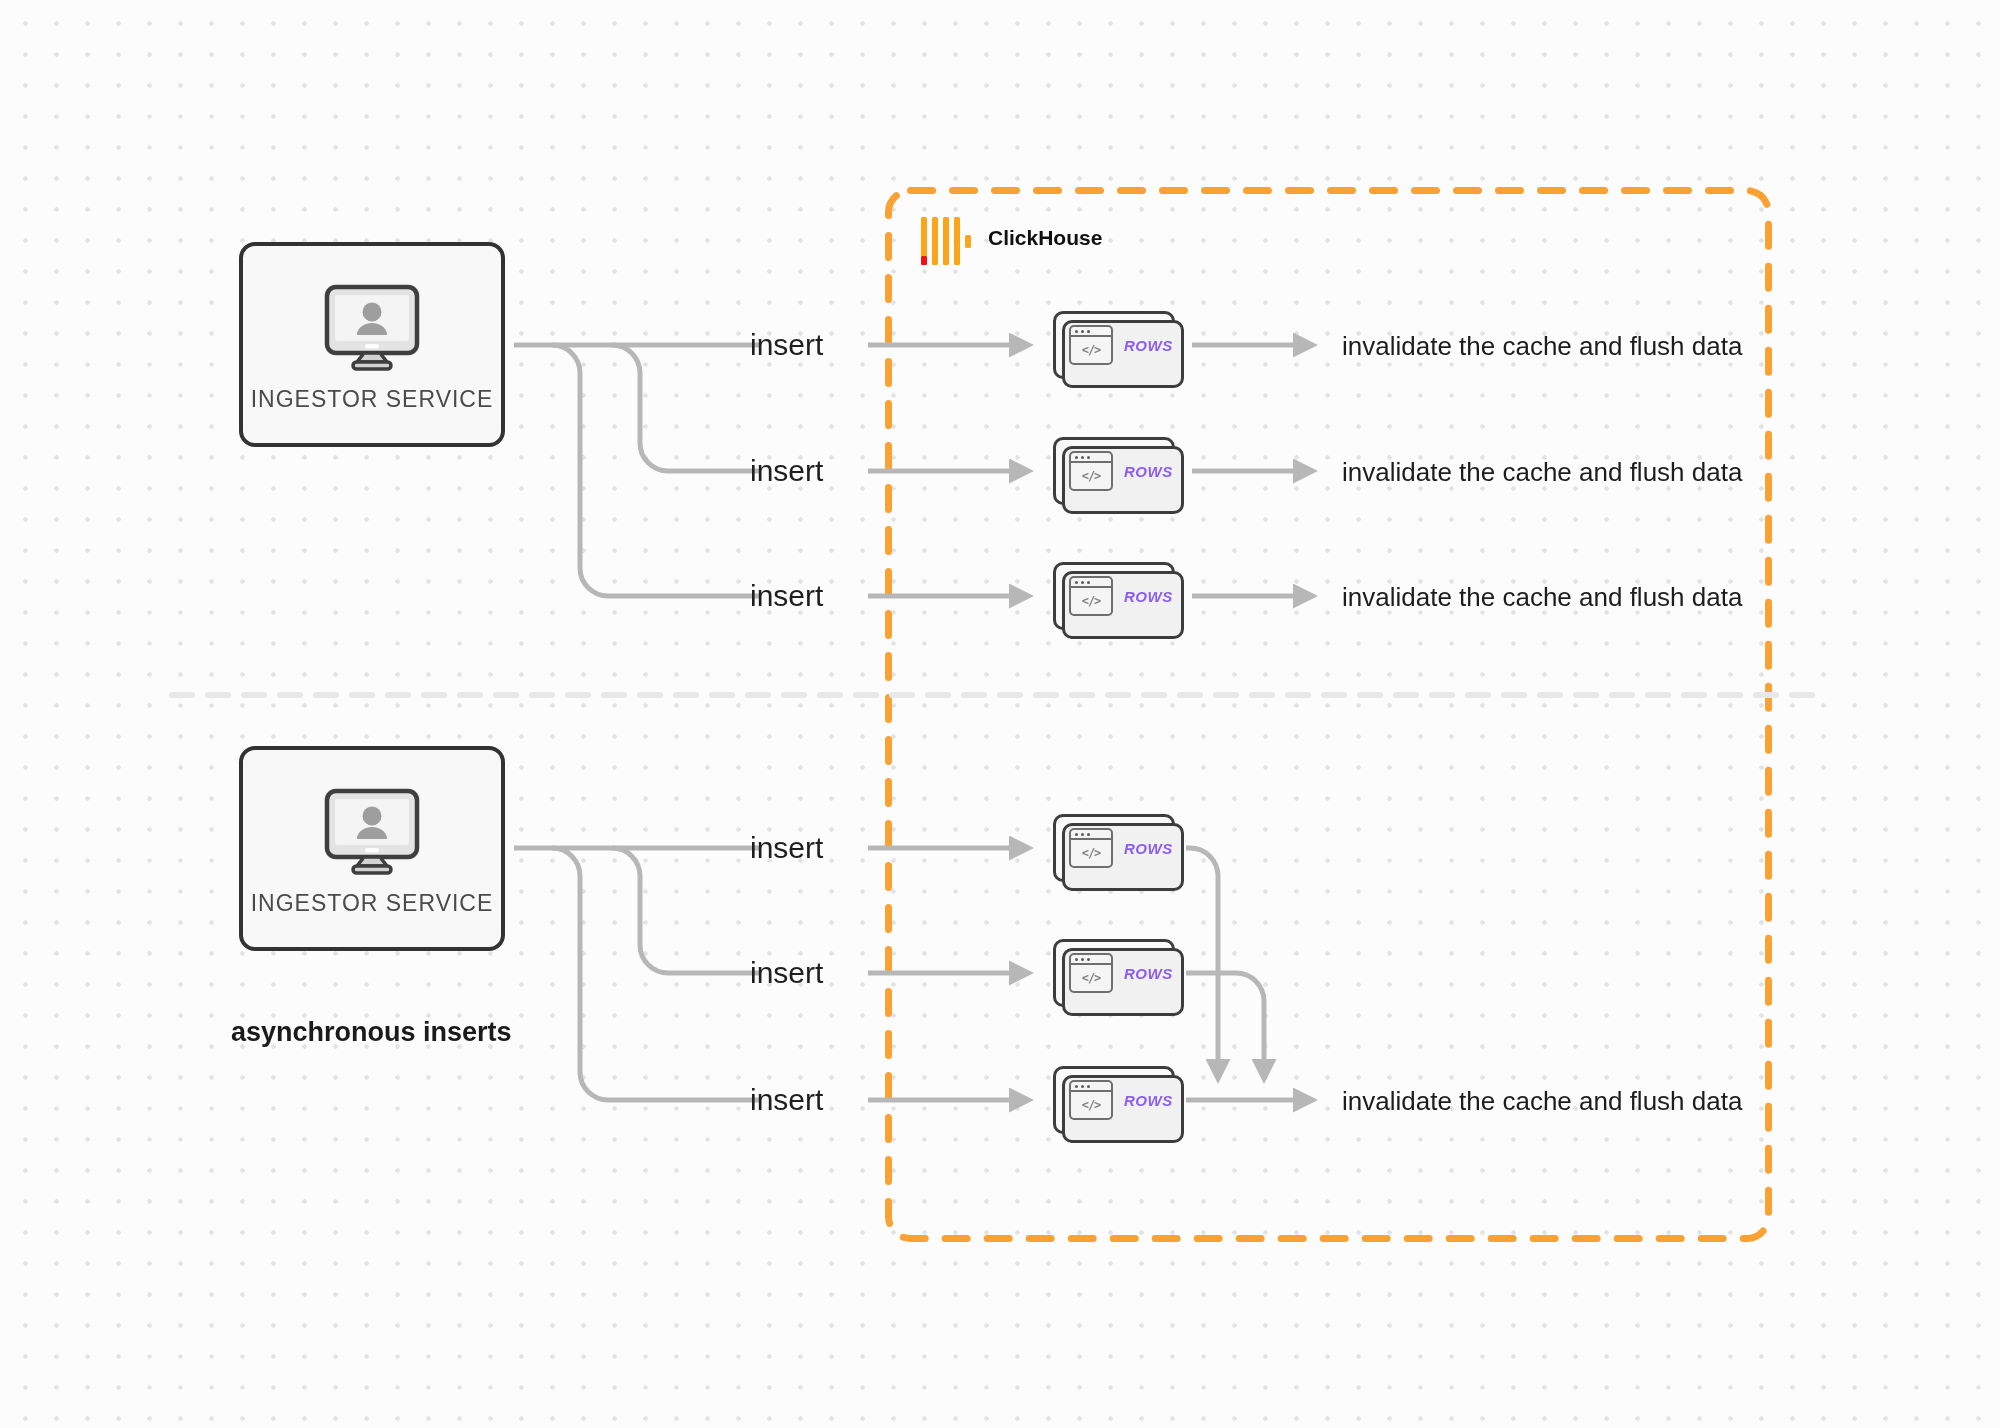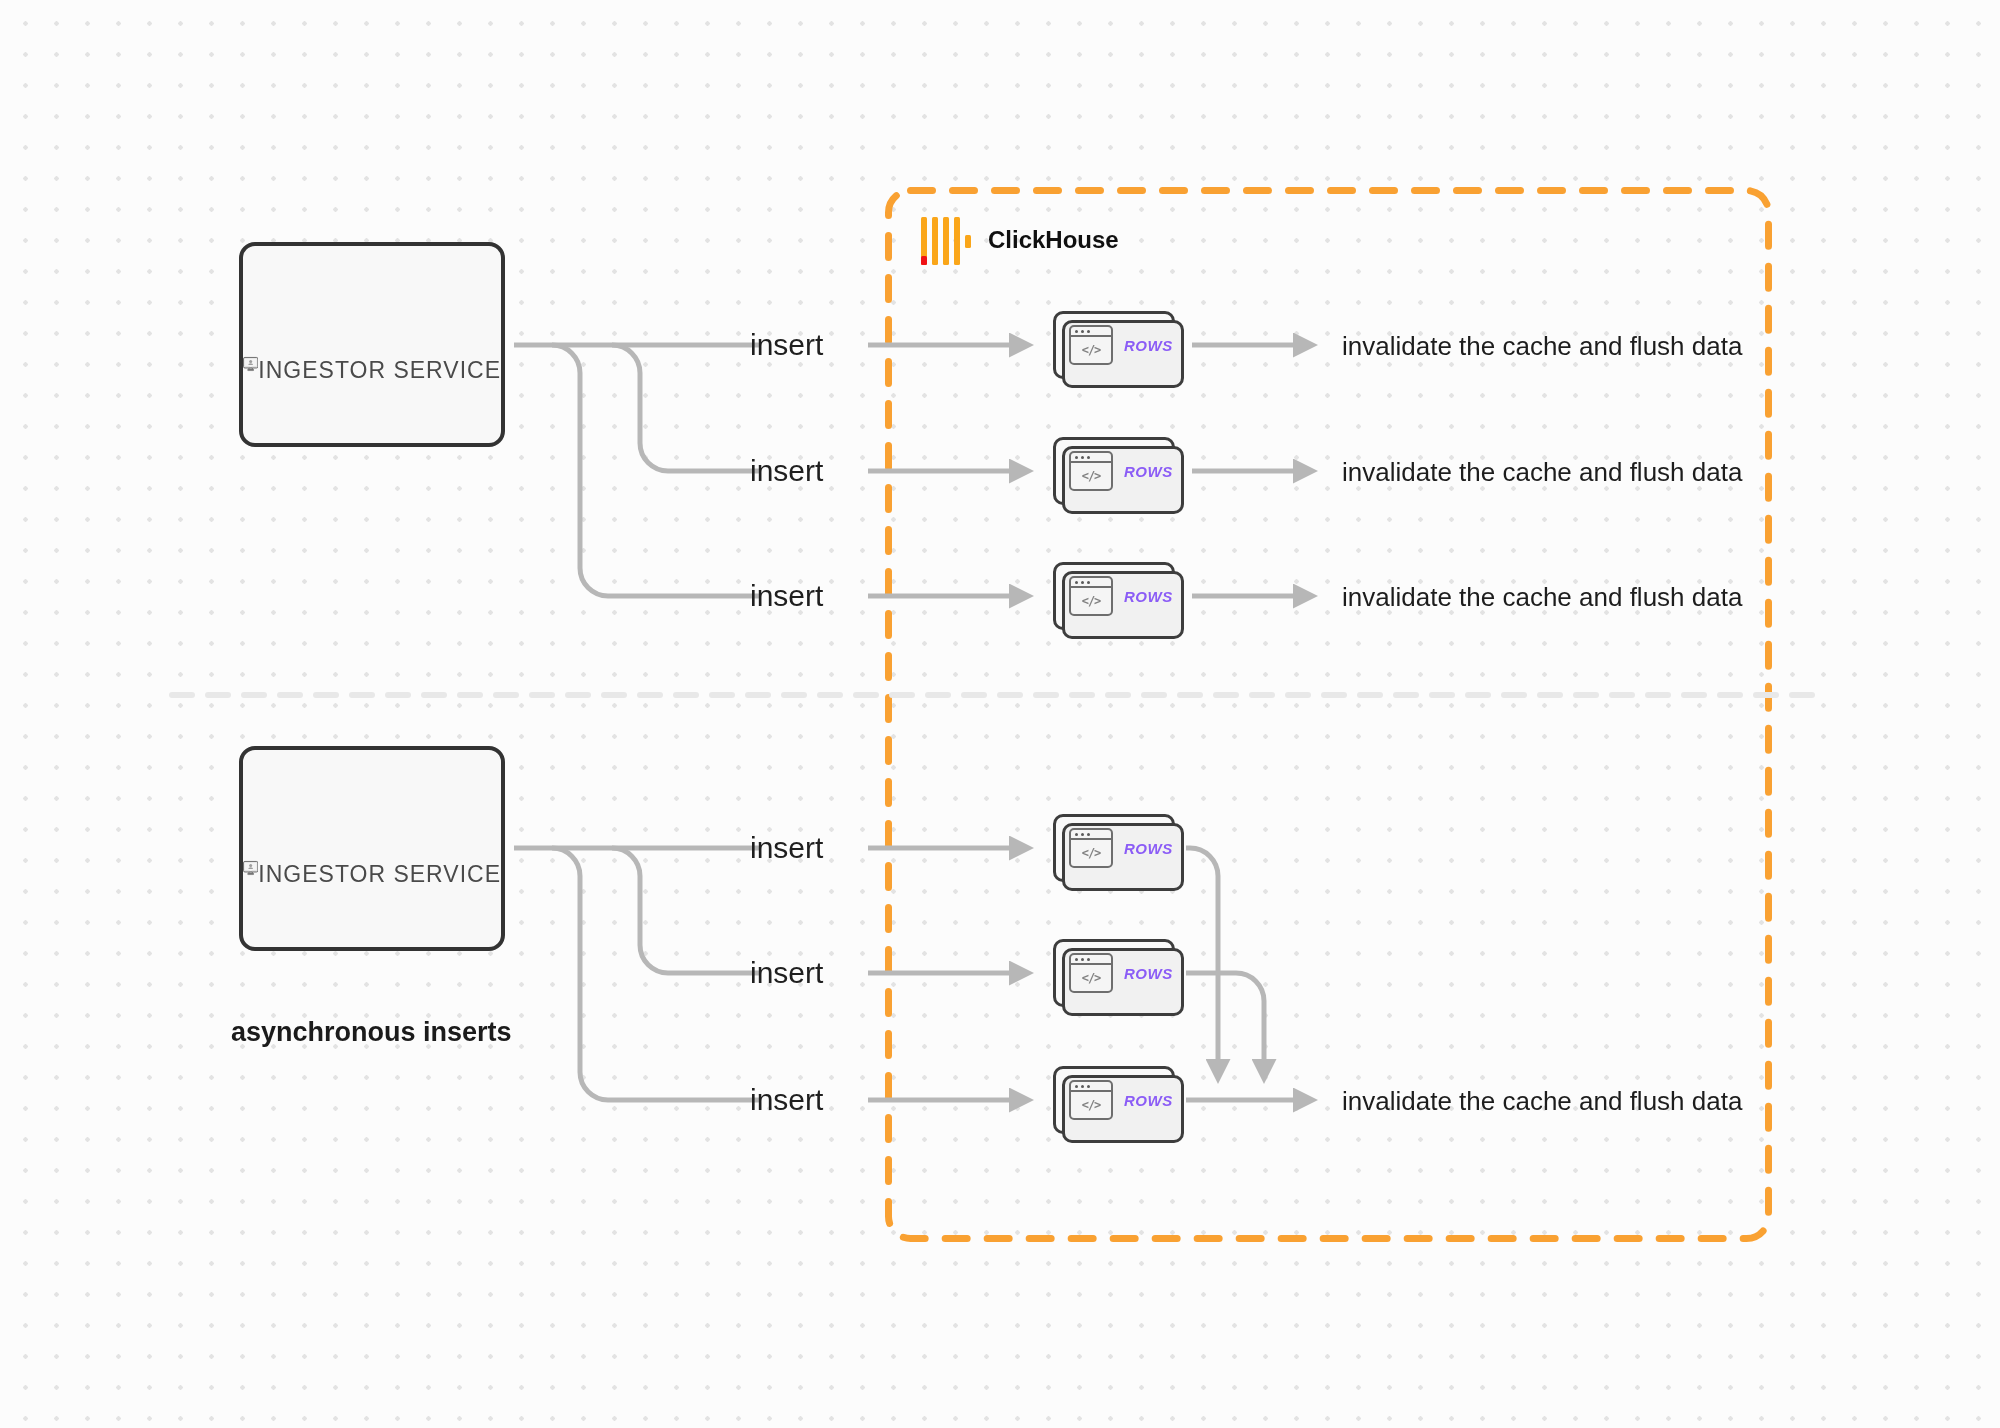--- a/index.html
+++ b/index.html
@@ -9,21 +9,21 @@
     background-color:#fcfcfc;
     background-image:radial-gradient(circle,#e3e3e3 2px,transparent 2.4px);
     background-size:31px 31px;background-position:10px 8px;
   }
   svg.connectors{position:absolute;left:0;top:0;z-index:1;}
   .node{position:absolute;z-index:2;}
 
   
   .ingestor{
     width:266px;height:205px;background:#f8f8f8;border:4px solid #333333;
-    border-radius:16px;box-sizing:border-box;display:flex;flex-direction:row;
+    border-radius:16px;box-sizing:border-box;display:flex;flex-direction:column;
     align-items:center;justify-content:flex-start;padding-top:38px;
   }
   .ingestor-label{
     margin-top:14px;font-size:23px;color:#4a4a4a;letter-spacing:1px;white-space:nowrap;
   }
 
   
   .caption{font-size:27px;font-weight:bold;color:#1b1b1b;white-space:nowrap;}
 
   
@@ -55,21 +55,21 @@
   .browser-body{
     flex:1;display:flex;align-items:center;justify-content:center;
     font-family:"DejaVu Sans Mono",monospace;font-size:12px;color:#828282;font-weight:bold;
     letter-spacing:-1px;
   }
   .rows-label{
     font-size:15px;font-style:italic;font-weight:600;color:#8b5cf6;letter-spacing:0.5px;
   }
 
   
-  .ch-title{font-size:24px;font-weight:600;color:#101010;white-space:nowrap;}
+  .ch-title{font-size:21px;font-weight:600;color:#101010;white-space:nowrap;}
 </style>
 </head>
 <body>
 
 <div class="canvas">
 
   <svg class="connectors" width="2000" height="1428" viewBox="0 0 2000 1428">
     <defs>
       <marker id="arrow" viewBox="0 0 10 10" refX="2" refY="5" markerWidth="5.2" markerHeight="5" orient="auto" markerUnits="strokeWidth">
         <path d="M0 0 L10 5 L0 10 Z" fill="#B7B7B7"></path>

